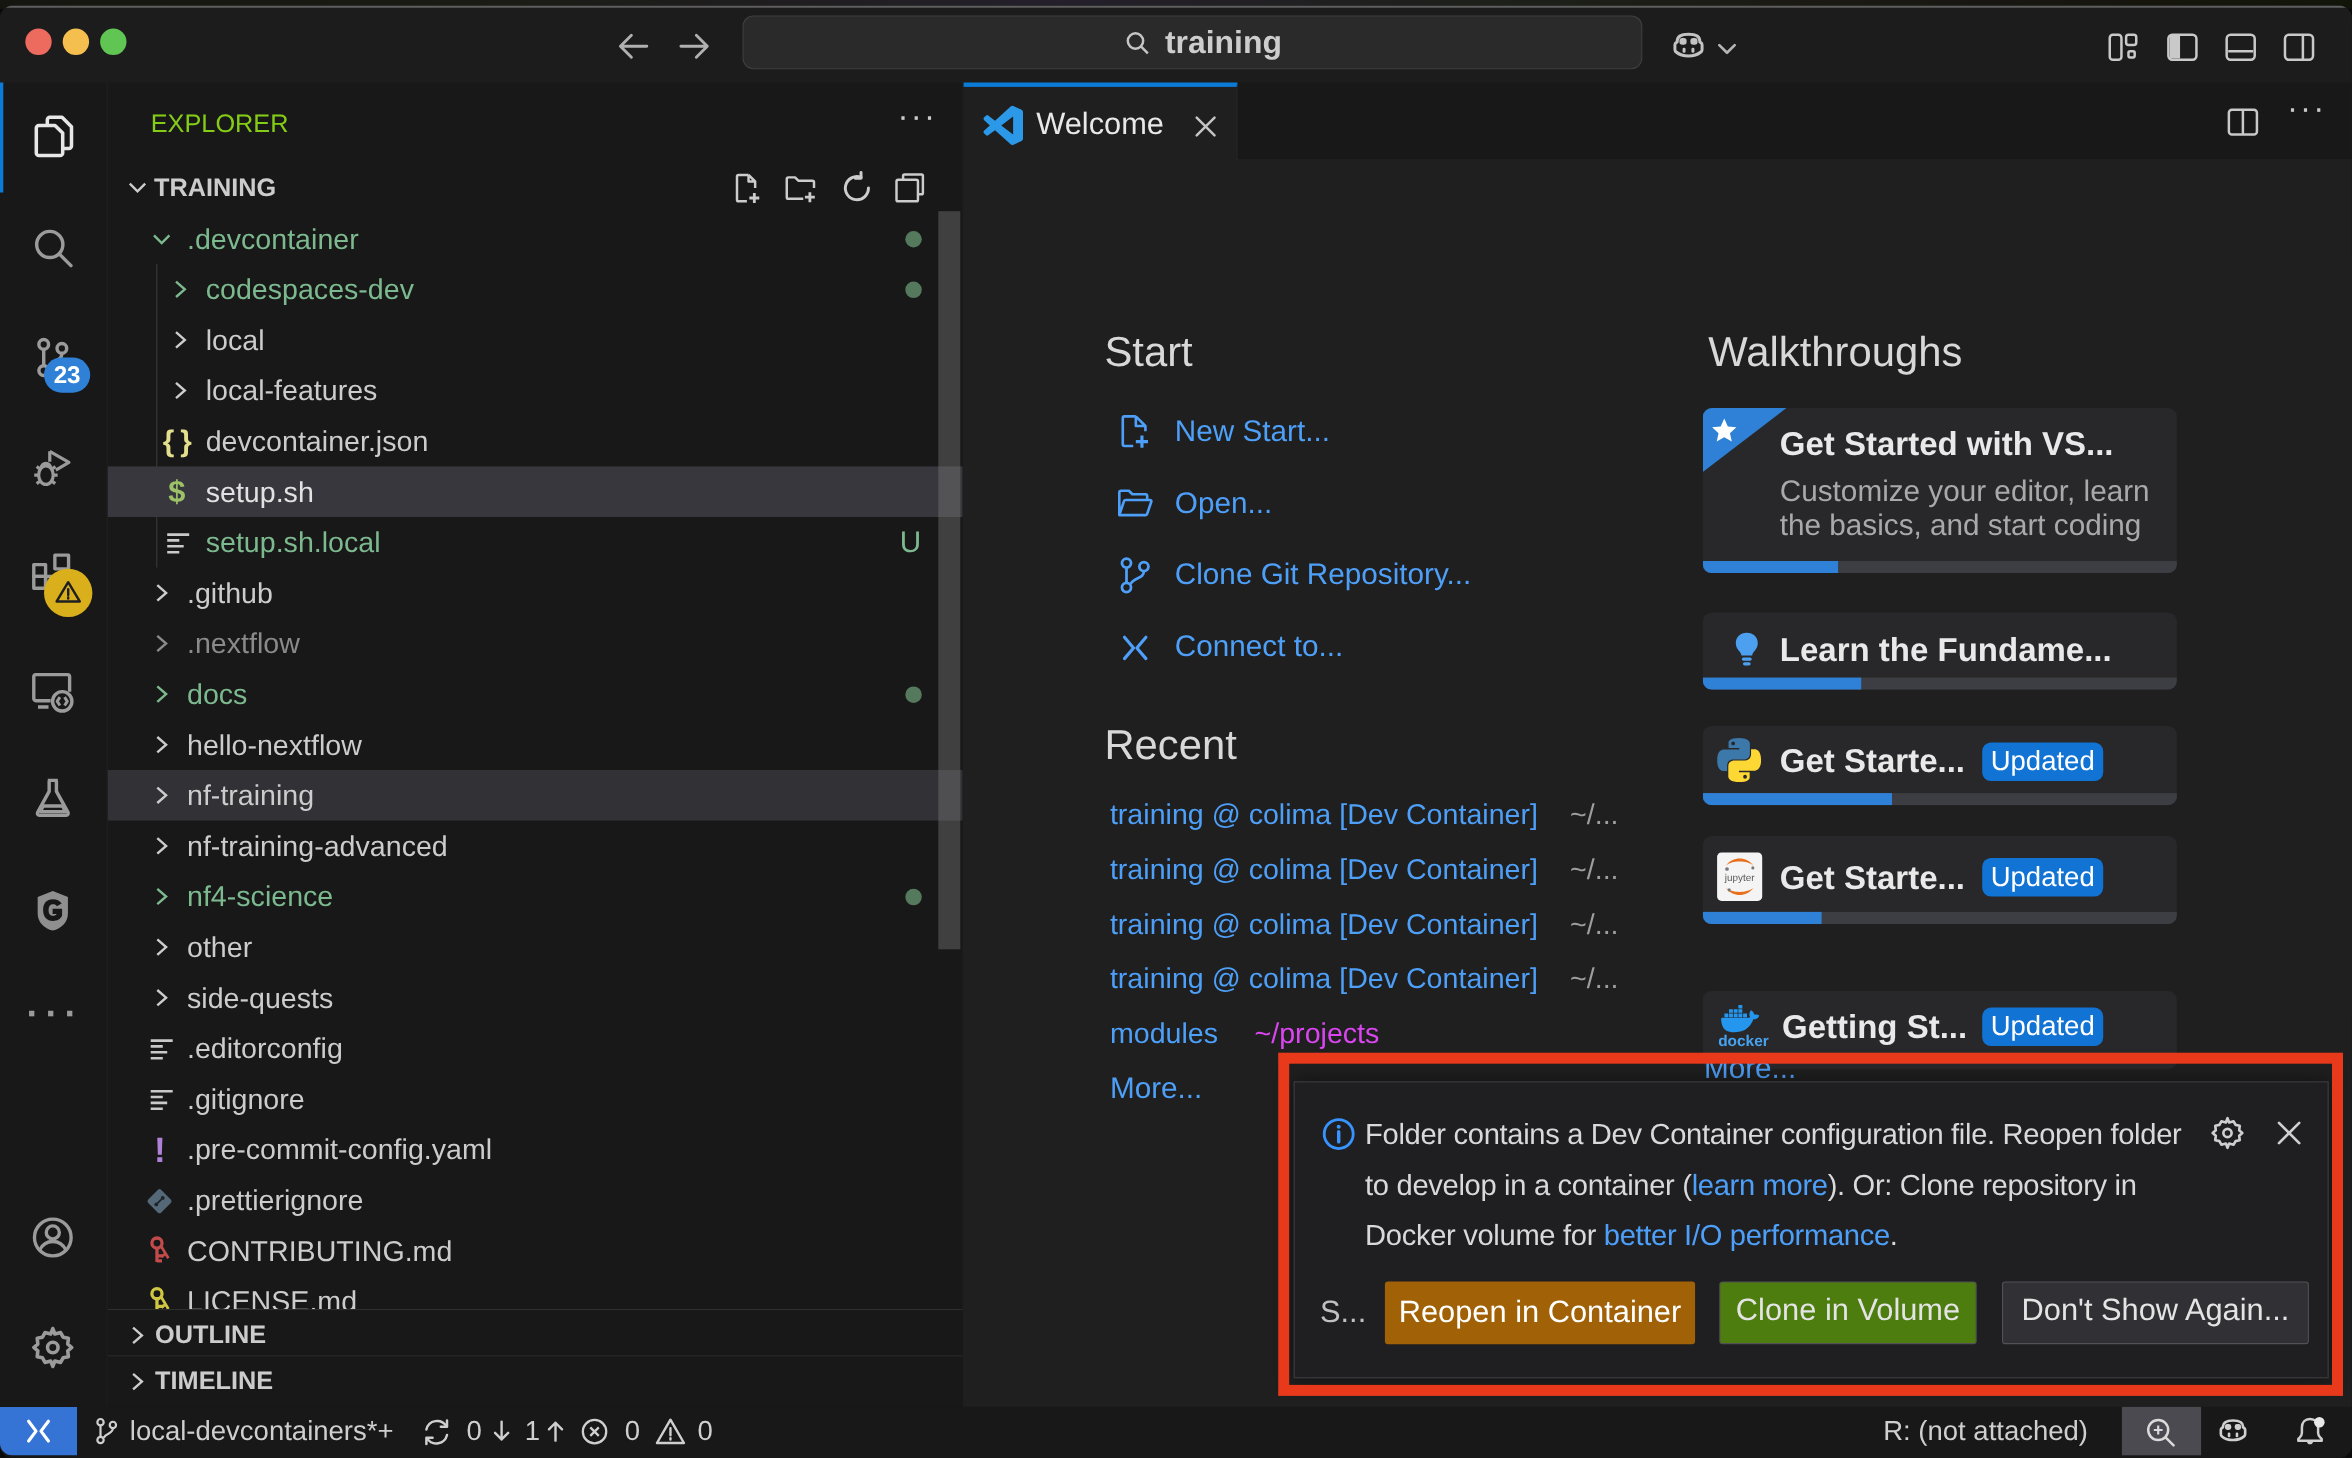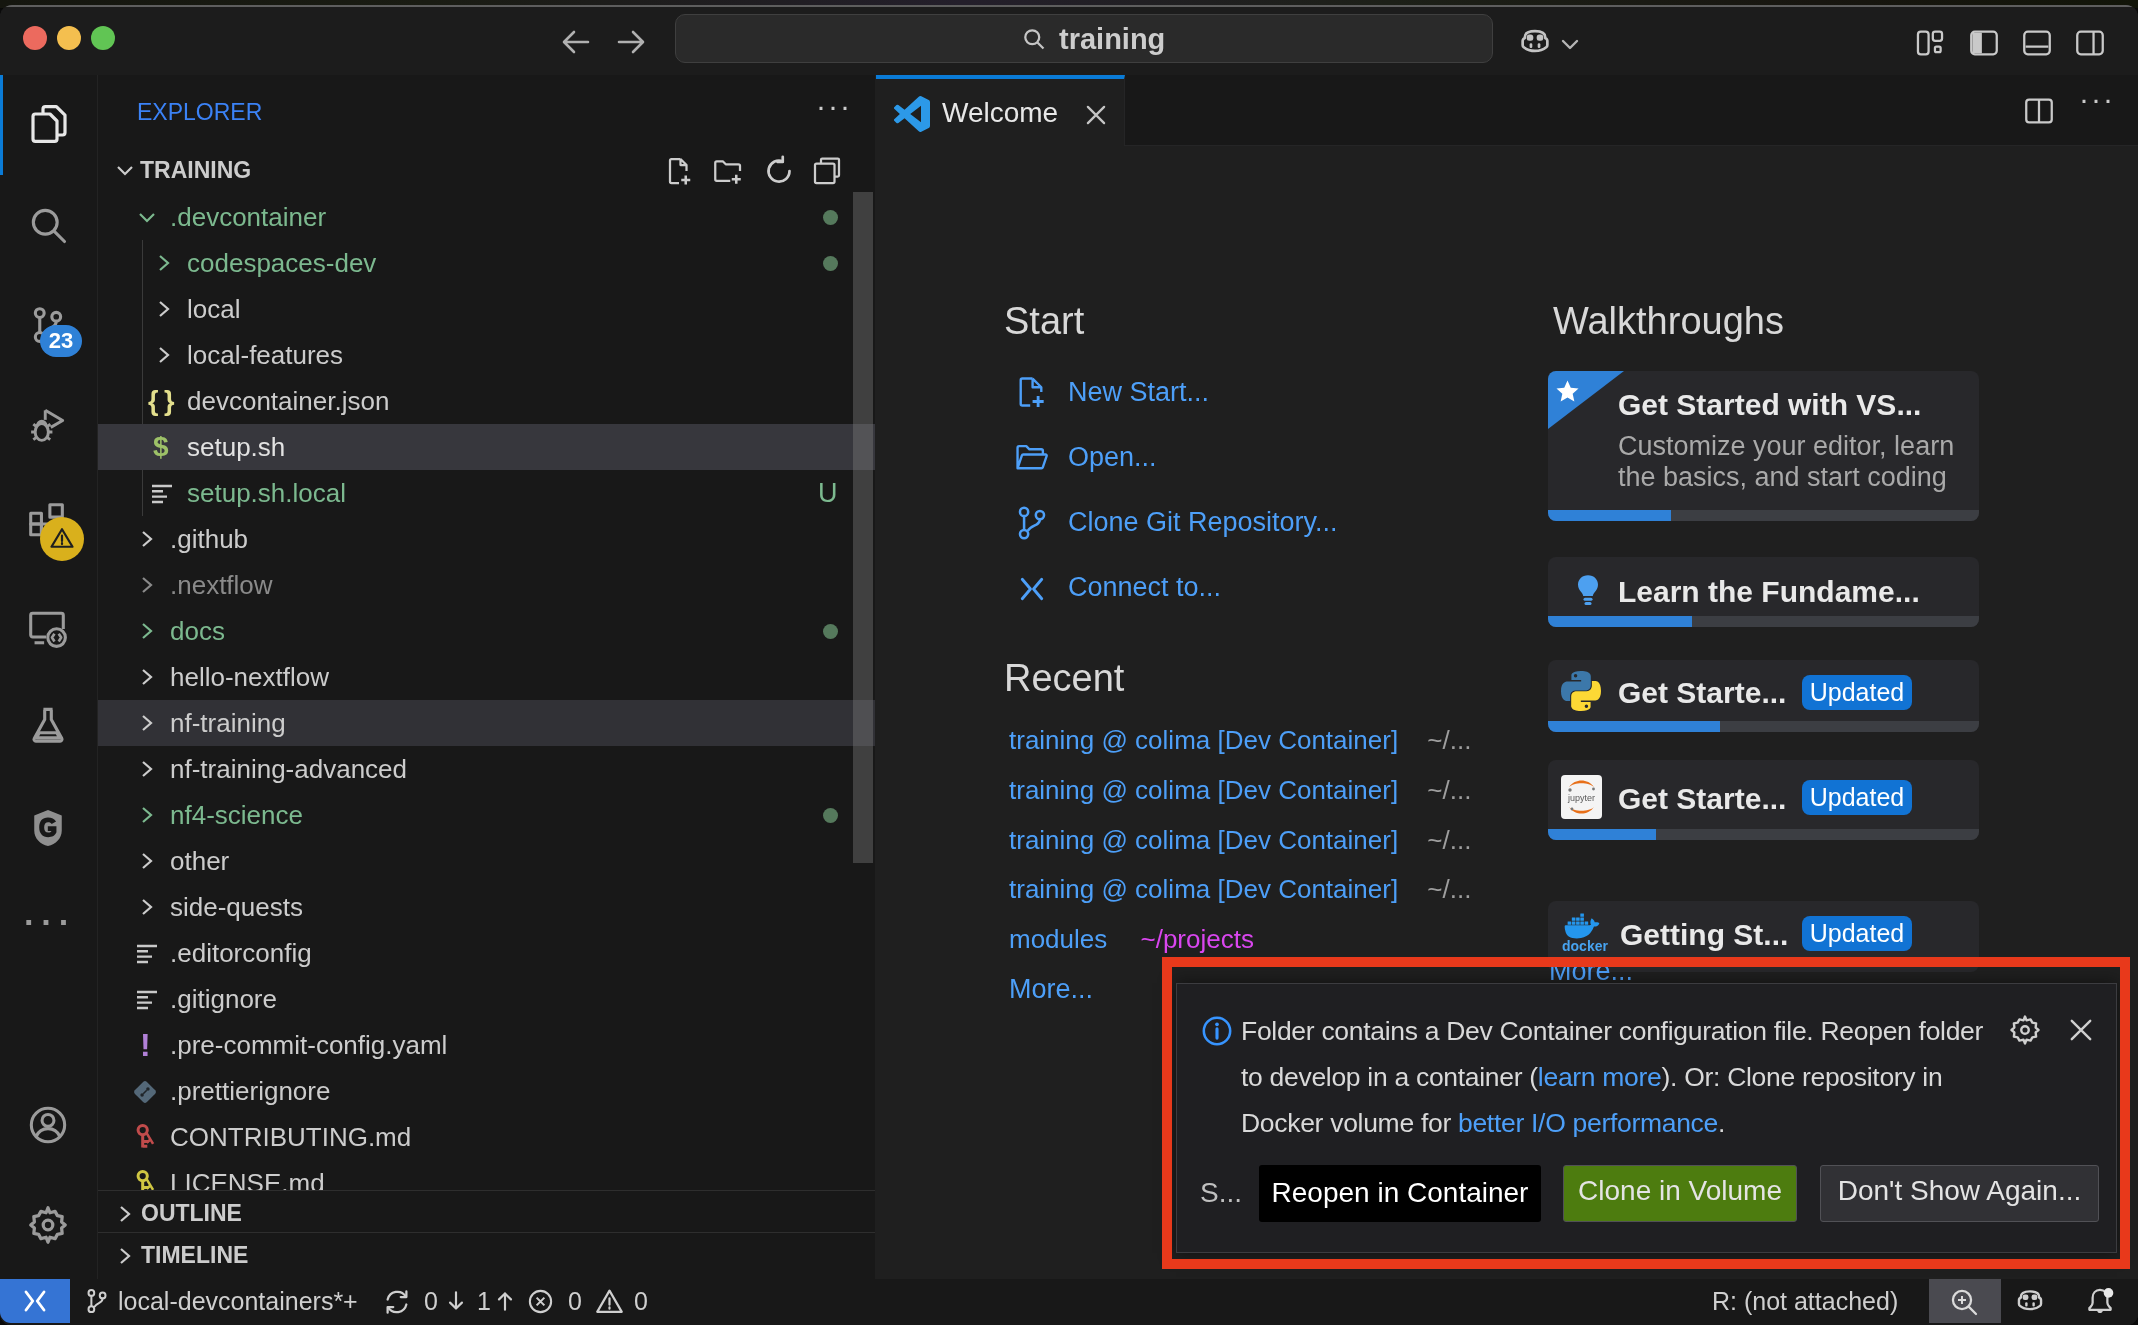--- a/index.html
+++ b/index.html
@@ -158,21 +158,21 @@
       <circle cx="12" cy="9.6" r="3.1"></circle>
       <path d="M5.8 18 C7 15.4 9.3 13.9 12 13.9 C14.7 13.9 17 15.4 18.2 18"></path>
     </svg>
 
     <svg class="abs" style="left:25px; top:1127px;" width="46" height="46" viewBox="0 0 24 24" fill="none" stroke="#9b9b9b" stroke-width="1.7" stroke-linejoin="round">
       <path d="M12 3 L13 5.6 L15.7 4.9 L16.9 7.1 L19.4 7.6 L19.1 10.4 L21 12 L19.1 13.6 L19.4 16.4 L16.9 16.9 L15.7 19.1 L13 18.4 L12 21 L11 18.4 L8.3 19.1 L7.1 16.9 L4.6 16.4 L4.9 13.6 L3 12 L4.9 10.4 L4.6 7.6 L7.1 7.1 L8.3 4.9 L11 5.6 Z"></path>
       <circle cx="12" cy="12" r="2.5"></circle>
     </svg>
   </div>
   <div id="sidebar">
-    <div class="abs" style="left:39px; top:24px; font-size:23px; color:#3b82f6;">EXPLORER</div>
+    <div class="abs" style="left:39px; top:24px; font-size:23px; color:#84cc16;">EXPLORER</div>
     <div class="abs" style="left:718px; top:14px; font-size:30px; color:#cccccc; letter-spacing:2px;">···</div>
 
     <svg class="chev" style="left:12px; top:80px;" viewBox="0 0 30 30" fill="none" stroke="#cccccc" stroke-width="2.2">
         <path d="M8 12 L15 19 L22 12"></path>
       </svg>
     <div class="abs shead" style="left:42px; top:82px;">TRAINING</div>
     <svg class="abs" style="left:563px; top:78px;" width="36" height="36" viewBox="0 0 24 24" fill="none" stroke="#cccccc" stroke-width="1.5" stroke-linejoin="round">
       <path d="M13 4 H7 A1 1 0 0 0 6 5 V19 A1 1 0 0 0 7 20 H12 M13 4 L17 8 V12 M13 4 V8 H17"></path>
         <path d="M16.5 15 V21 M13.5 18 H19.5" stroke-width="1.7"></path>
     </svg>
@@ -523,18 +523,18 @@
     </svg>
     <div class="abs" style="left:64px; top:24px; width:800px; font-size:26.5px; letter-spacing:-0.3px; line-height:46px; color:#d9d9d9; white-space:nowrap;">Folder contains a Dev Container configuration file. Reopen folder<br>to develop in a container (<span class="blue">learn more</span>). Or: Clone repository in<br>Docker volume for <span class="blue">better I/O performance</span>.</div>
     <svg class="abs" style="left:830px; top:28px;" width="36" height="36" viewBox="0 0 24 24" fill="none" stroke="#cfcfcf" stroke-width="1.6" stroke-linejoin="round">
       <path d="M12 3 L13 5.6 L15.7 4.9 L16.9 7.1 L19.4 7.6 L19.1 10.4 L21 12 L19.1 13.6 L19.4 16.4 L16.9 16.9 L15.7 19.1 L13 18.4 L12 21 L11 18.4 L8.3 19.1 L7.1 16.9 L4.6 16.4 L4.9 13.6 L3 12 L4.9 10.4 L4.6 7.6 L7.1 7.1 L8.3 4.9 L11 5.6 Z"></path>
       <circle cx="12" cy="12" r="2.5"></circle>
     </svg>
     <svg class="abs" style="left:887px; top:29px;" width="34" height="34" viewBox="0 0 24 24" fill="none" stroke="#cfcfcf" stroke-width="1.7" stroke-linecap="round">
       <path d="M5.5 5.5 L18.5 18.5 M18.5 5.5 L5.5 18.5"></path>
     </svg>
     <div class="btn" style="left:23px; width:56px; color:#c0c0c0; text-align:left;">S...</div>
-    <div class="btn" style="left:82px; width:282px; background:#000000; color:#ffffff;">Reopen in Container</div>
+    <div class="btn" style="left:82px; width:282px; background:#a16207; color:#ffffff;">Reopen in Container</div>
     <div class="btn" style="left:386px; width:234px; background:#4d7c0f; border:1px solid #515156; color:#e4e4e4; line-height:50px;">Clone in Volume</div>
     <div class="btn" style="left:643px; width:279px; background:#313135; border:1px solid #515156; color:#e4e4e4; line-height:50px;">Don't Show Again...</div>
   </div>
   <div id="redrect"></div>
 </div>
 
 </body></html>

